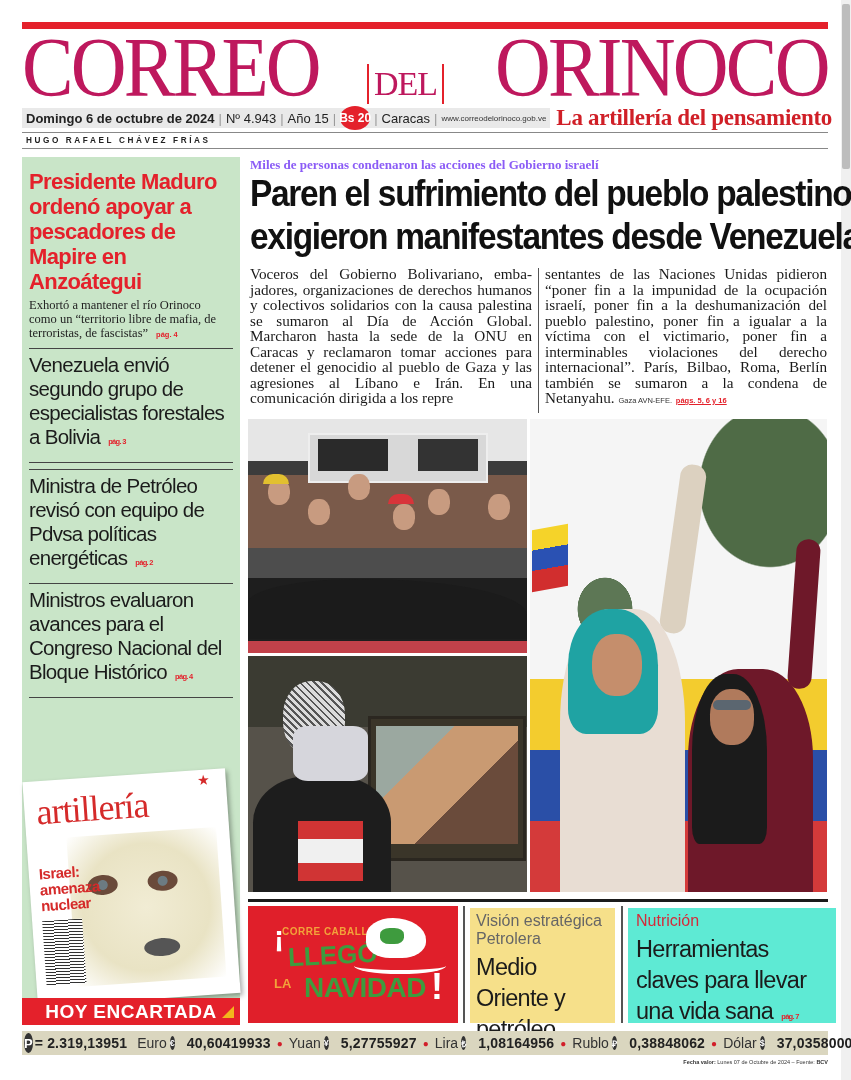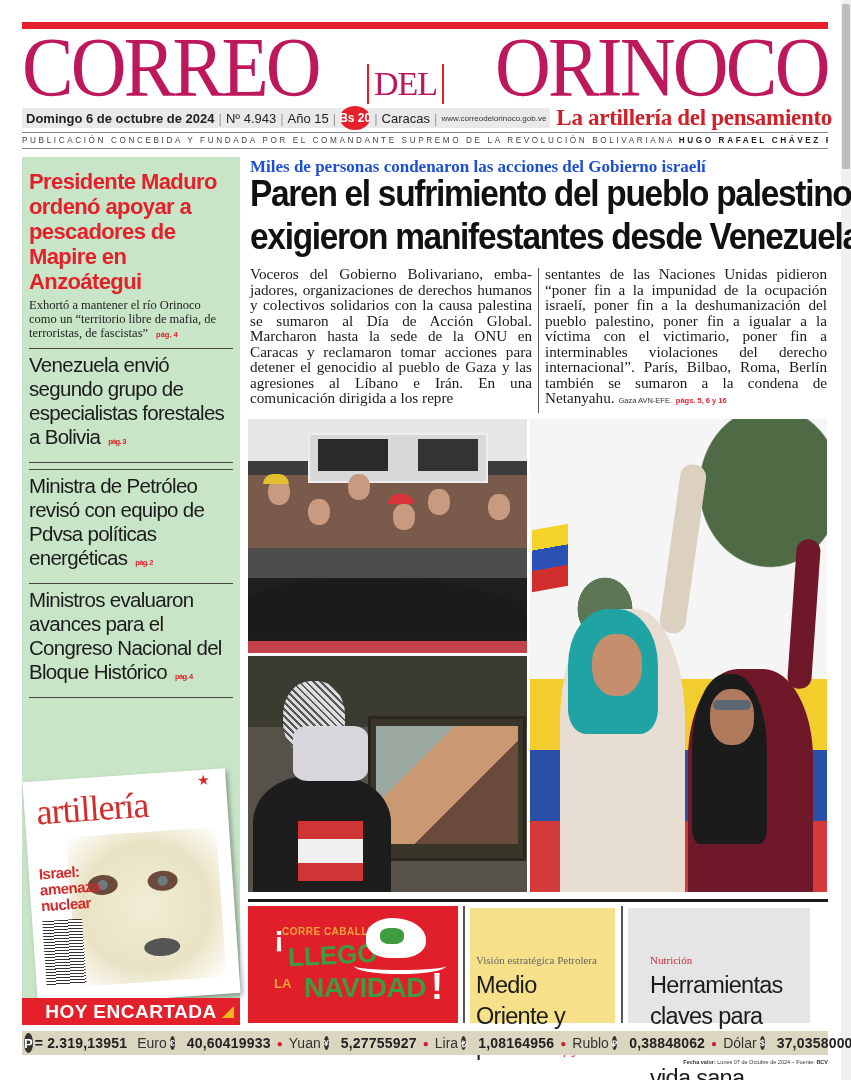--- a/index.html
+++ b/index.html
@@ -41,29 +41,29 @@
   .insert-star { position: absolute; right: 16px; top: 2px; color: #d52a2a; font-size: 14px; }
   .insert-art { position: absolute; left: 40px; top: 58px; width: 150px; height: 150px; background: radial-gradient(ellipse at center, #f1ecd4 0%, #e9e3c4 60%, #fff 100%); }
   .eye { position: absolute; width: 30px; height: 20px; border-radius: 50%; background: radial-gradient(circle, #6c7b82 0 25%, #6a4a3a 30% 100%); }
   .insert-head { position: absolute; left: 10px; top: 85px; color: #d52a2a; font-weight: bold; font-size: 15px; line-height: 16px; letter-spacing: -0.5px; }
   .insert-lines { position: absolute; left: 10px; top: 140px; width: 40px; height: 65px; background: repeating-linear-gradient(#333 0 1px, #fff 1px 3px); }
   .plant { position: absolute; left: 110px; top: 165px; width: 36px; height: 18px; border-radius: 50%; background: #555; }
   .hoy-banner { position: absolute; left: 22px; top: 998px; width: 218px; height: 27px; background: #e4212b; display: flex; align-items: center; justify-content: center; }
   .hoy-text { color: #fff; font-weight: bold; font-size: 19px; letter-spacing: 0.5px; }
   .hoy-arrow { position: absolute; right: 6px; top: 8px; width: 0; height: 0; border-left: 12px solid transparent; border-bottom: 12px solid #f2b71c; }
 
-  .kicker { position: absolute; left: 250px; top: 157px; font-family: "Liberation Serif", serif; font-weight: bold; font-size: 17px; color: #1d4ed8; }
+  .kicker { position: absolute; left: 250px; top: 157px; font-family: "Liberation Serif", serif; font-weight: bold; font-size: 13px; color: #8b5cf6; }
   .headline { position: absolute; left: 250px; top: 172px; width: 578px; font-weight: bold; font-size: 36px; line-height: 43px; letter-spacing: -1.4px; color: #111; transform: scaleX(0.93); transform-origin: left top; white-space: nowrap; }
 
   .body-col { position: absolute; top: 266px; width: 282px; font-family: "Liberation Serif", serif; font-size: 15.2px; line-height: 15.5px; text-align: justify; color: #1a1a1a; hyphens: manual; }
   .body-col.left { left: 250px; }
   .body-col.right { left: 545px; }
   .col-rule { position: absolute; left: 538px; top: 268px; width: 1px; height: 145px; background: #555; }
   .credit { font-family: "Liberation Sans", sans-serif; font-size: 7.5px; color: #333; }
-  .credit-pag { font-family: "Liberation Sans", sans-serif; font-size: 7.5px; color: #e4212b; font-weight: bold; }
+  .credit-pag { font-family: "Liberation Sans", sans-serif; font-size: 7.5px; color: #e4212b; font-weight: bold; text-decoration: underline; }
 
   .photo { position: absolute; overflow: hidden; }
   .photo-crowd { left: 248px; top: 419px; width: 279px; height: 234px; background: linear-gradient(180deg, #e6e6e6 0 18%, #3c3c3c 18% 24%, #7a5a4a 24% 55%, #4d4d4d 55% 68%, #1e1e1e 68% 95%, #c2414a 95% 100%); }
   .photo-crowd .van { position: absolute; left: 60px; top: 14px; width: 180px; height: 50px; background: #d8d8d8; border: 2px solid #eee; }
   .photo-crowd .van-win { position: absolute; left: 70px; top: 20px; width: 70px; height: 32px; background: #2a2a2a; }
   .photo-crowd .van-win2 { position: absolute; left: 170px; top: 20px; width: 60px; height: 32px; background: #333; }
   .face { position: absolute; width: 22px; height: 26px; border-radius: 45%; background: #c89b80; }
   .cap { position: absolute; width: 26px; height: 10px; border-radius: 10px 10px 0 0; }
   .flag-black { position: absolute; left: 0; top: 160px; width: 279px; height: 60px; background: #1b1b1b; border-radius: 40% 60% 0 0; }
 
@@ -97,22 +97,22 @@
   .nav-llego { position: absolute; left: 40px; top: 34px; color: #3e9b3e; font-size: 26px; font-weight: bold; transform: rotate(-3deg); }
   .nav-la { position: absolute; left: 26px; top: 70px; color: #f2a23a; font-size: 13px; font-weight: bold; }
   .nav-navidad { position: absolute; left: 56px; top: 66px; color: #3e9b3e; font-size: 28px; font-weight: bold; letter-spacing: -0.5px; }
   .nav-excl2 { position: absolute; left: 183px; top: 60px; color: #fff; font-size: 36px; font-weight: bold; }
   .horse { position: absolute; left: 118px; top: 12px; width: 60px; height: 40px; background: #fff; border-radius: 45% 55% 40% 40%; }
   .horse-saddle { position: absolute; left: 132px; top: 22px; width: 24px; height: 16px; background: #3e9b3e; border-radius: 40%; }
   .horse-rocker { position: absolute; left: 106px; top: 52px; width: 92px; height: 16px; border-bottom: 4px solid #fff; border-radius: 0 0 50% 50%; }
 
   .divider-v { position: absolute; top: 906px; width: 2px; height: 117px; background: #555; }
   .box-petro { position: absolute; left: 470px; top: 908px; width: 145px; height: 115px; background: #f6e08a; padding: 4px 6px; }
-  .box-nutri { position: absolute; left: 628px; top: 908px; width: 182px; height: 115px; background: #e5e5e5; padding: 4px 22px; }
-  .box-kicker { font-family: Liberation Serif, serif; font-size: 11px; color: #666; margin-top: 42px; }
+  .box-nutri { position: absolute; left: 628px; top: 908px; width: 208px; height: 115px; background: #5eead4; padding: 4px 8px; }
+  .box-kicker { font-family: Liberation Sans, sans-serif; font-size: 16px; color: #666; }
   .box-nutri .box-kicker { color: #d52a3a; }
   .box-title { margin-top: 4px; font-size: 23.5px; line-height: 31px; letter-spacing: -0.7px; color: #1b1b1b; }
 
   .ticker { position: absolute; left: 22px; top: 1031px; width: 806px; height: 24px; background: #dad6bf; display: flex; align-items: center; font-size: 14px; color: #222; white-space: nowrap; }
   .t-ptr { display: inline-flex; align-items: center; justify-content: center; width: 20px; height: 20px; border-radius: 50%; background: #333; color: #fff; font-size: 13px; font-weight: bold; margin: 0 2px 0 2px; }
   .t-val { font-weight: bold; letter-spacing: 0.2px; }
   .t-redbar { width: 3px; height: 24px; background: #d21f2a; margin: 0 5px; }
   .t-ic { display: inline-flex; align-items: center; justify-content: center; width: 14px; height: 14px; border-radius: 50%; background: #333; color: #fff; font-size: 9px; font-weight: bold; margin: 0 12px 0 3px; }
   .t-dot { color: #d21f2a; margin: 0 6px; font-size: 10px; }
   .t-label { color: #333; }
@@ -149,21 +149,20 @@
     <span class="price-badge">Bs 20</span>
     <span class="sep">|</span>
     <span>Caracas</span>
     <span class="sep">|</span>
     <span class="url">www.correodelorinoco.gob.ve</span>
   </div>
   <span class="slogan">La artillería del pensamiento</span>
 </div>
 
 <div class="founding">
-  <span>PUBLICACIÓN CONCEBIDA Y FUNDADA POR EL COMANDANTE SUPREMO DE LA REVOLUCIÓN BOLIVARIANA</span>
   <b>HUGO RAFAEL CHÁVEZ FRÍAS</b>
 
 </div>
 
 <div class="sidebar">
   <div class="side-lead">
     <div class="lead-title">Presidente Maduro ordenó apoyar a pescadores de Mapire en Anzoátegui</div>
     <div class="lead-sub"><span>Exhortó a mantener el río Orinoco como un “territorio libre de mafia, de terroristas, de fascistas”</span><span class="pag">pág. 4</span></div>
   </div>
   <div class="side-rule"></div>

